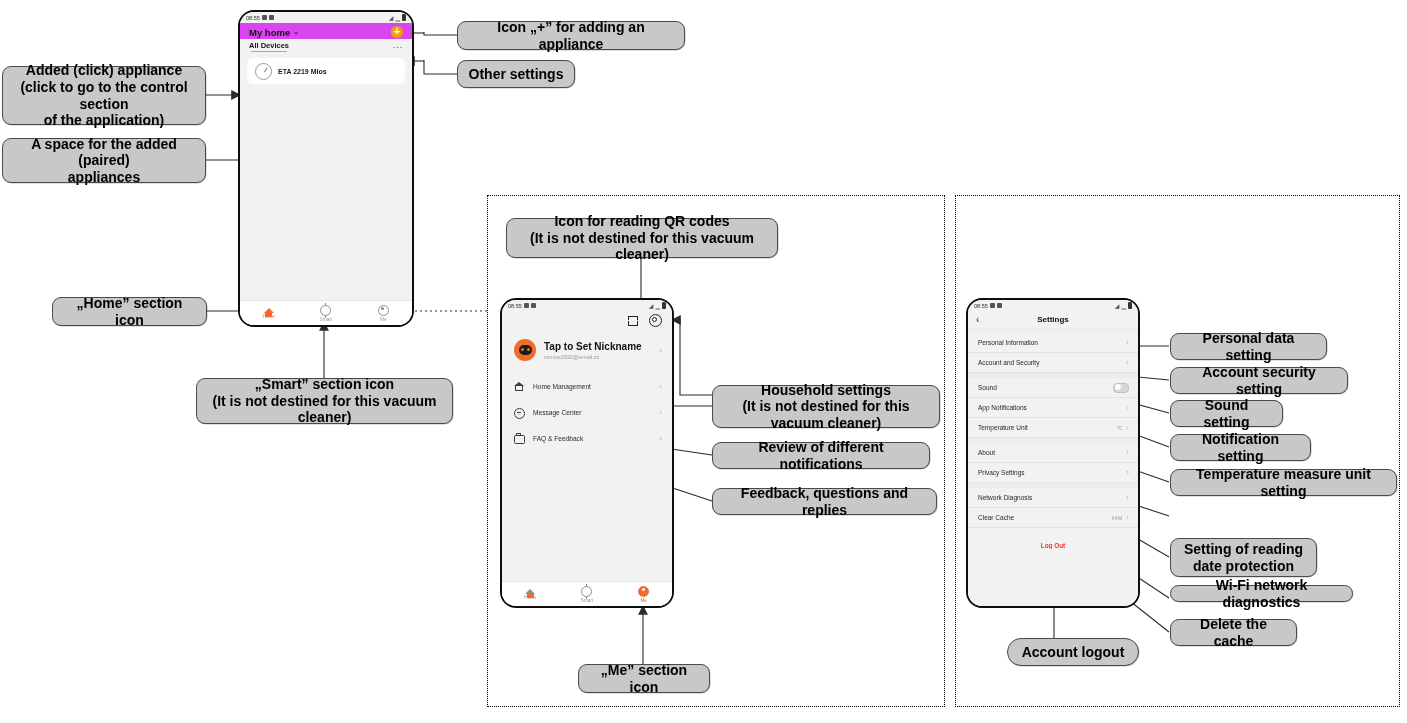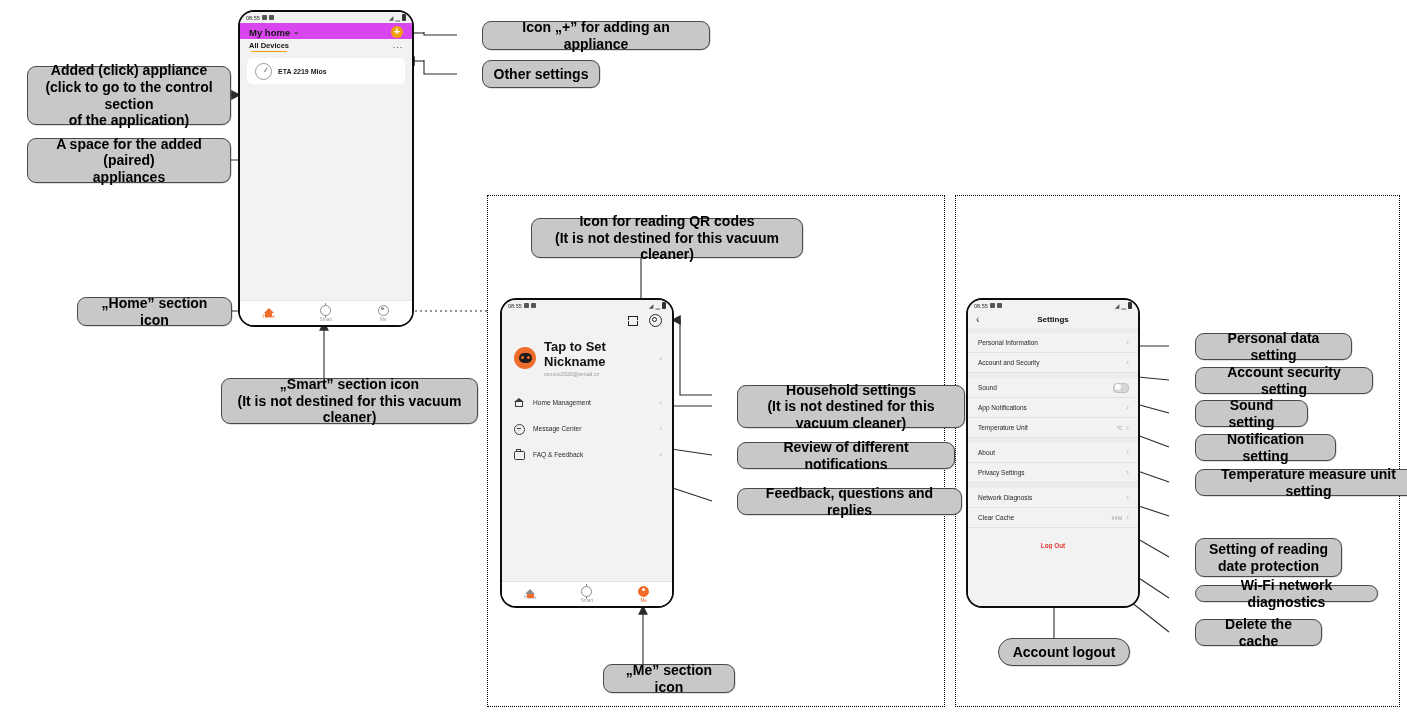--- a/index.html
+++ b/index.html
@@ -30,21 +30,20 @@
     color: #000000;
     font-weight: bold;
     text-align: center;
     line-height: 1.18;
     display: flex;
     flex-direction: column;
     align-items: center;
     justify-content: center;
     padding: 3px 9px;
     box-shadow: 0.5px 0.5px 0 rgba(0,0,0,0.25);
-    margin-left: 25px;
   }
   .callout .l1 { display:block; }
   .callout .l2 { display:block; font-weight: bold; }
   .callout.md { font-size: 14px; }
 
   
   #wires {
     position: absolute;
     left: 0; top: 0;
     width: 1407px; height: 723px;
@@ -307,21 +306,21 @@
     position: absolute;
     top: 3px;
     width: 3px; height: 3px;
     border-radius: 50%;
     background: #ef6c2a;
   }
   .avatar-inner::before { left: 2px; }
   .avatar-inner::after  { right: 2px; }
   .profile-txt { flex: 1; min-width: 0; }
   .nickname {
-    font-size: 13px;
+    font-size: 10px;
     font-weight: bold;
     color: #111;
   }
   .email {
     font-size: 5.6px;
     color: #9b9b9b;
     margin-top: 2px;
     white-space: nowrap;
     overflow: hidden;
     text-overflow: ellipsis;
@@ -802,17 +801,17 @@
   </div>
 
   <div class="callout md" style="left:1170px; top:585px; width:183px; height:17px;">
     <span class="l1">Wi-Fi network diagnostics</span>
   </div>
 
   <div class="callout md" style="left:1170px; top:619px; width:127px; height:27px;">
     <span class="l1">Delete the cache</span>
   </div>
 
-  <div class="callout md" style="left:973px; top:638px; width:132px; height:28px;border-radius:14px;">
+  <div class="callout md" style="left:1007px; top:638px; width:132px; height:28px;border-radius:14px;">
     <span class="l1">Account logout</span>
   </div>
 
 </div>
 
 </body></html>

